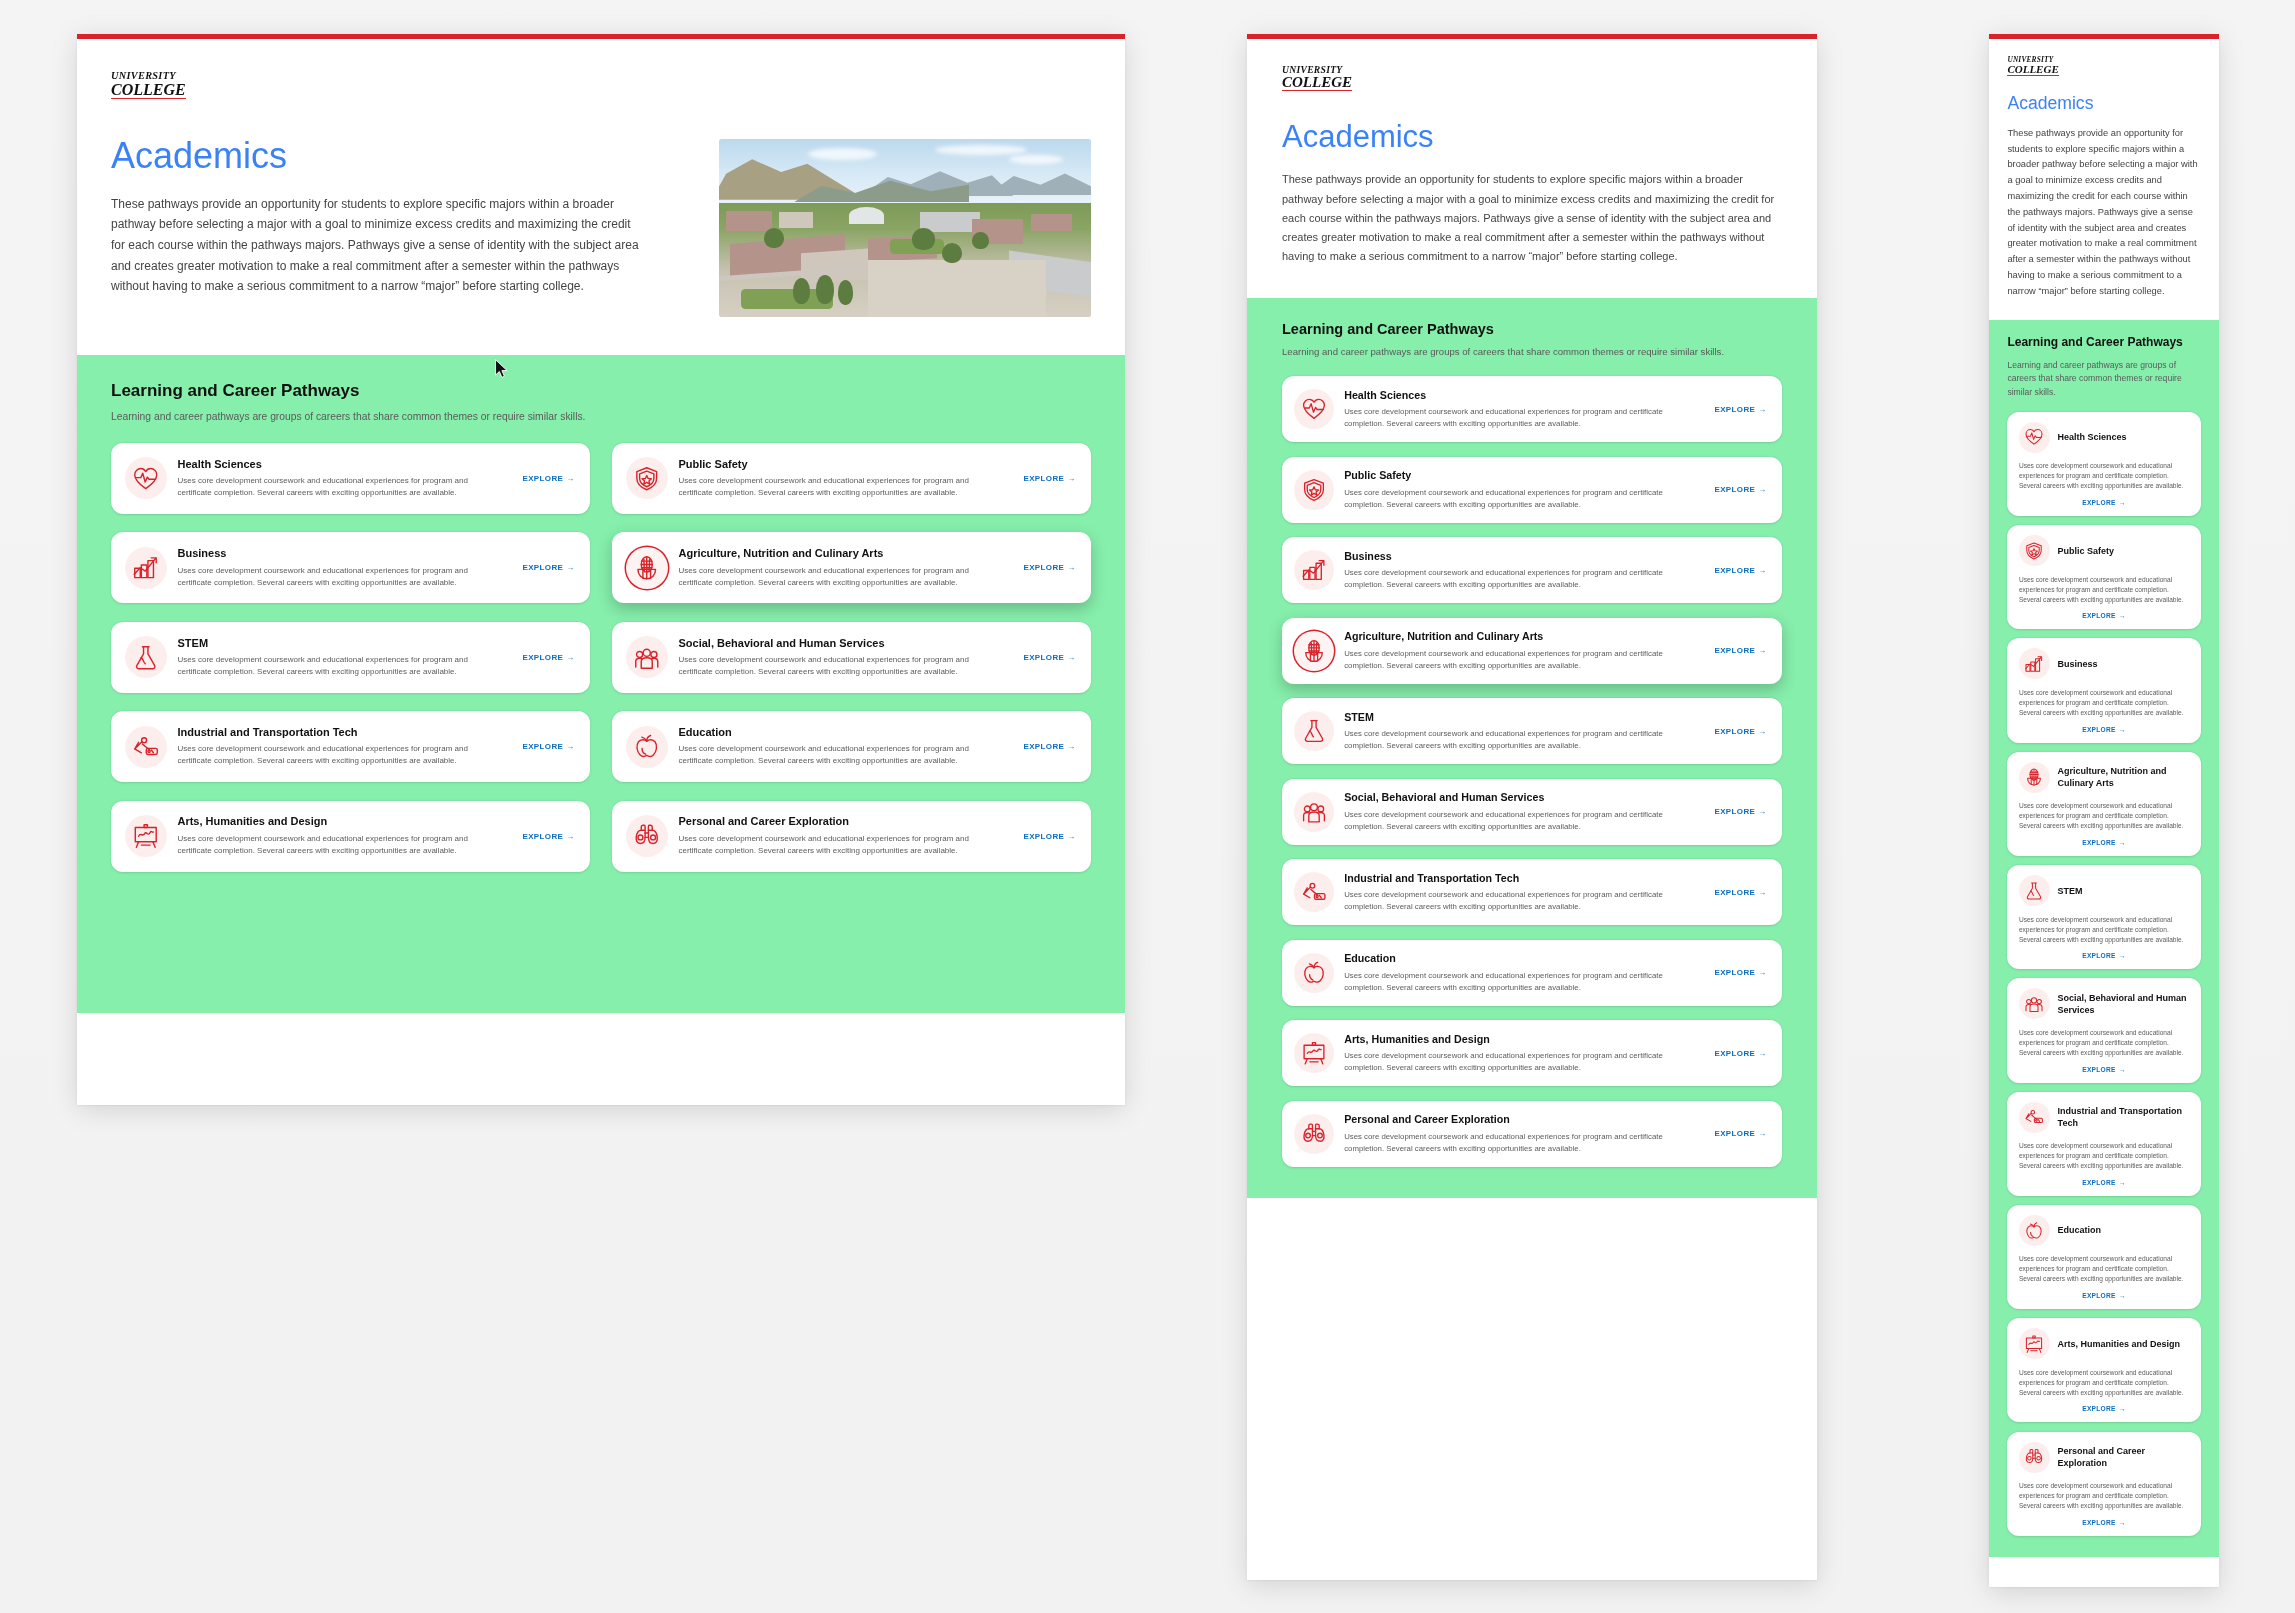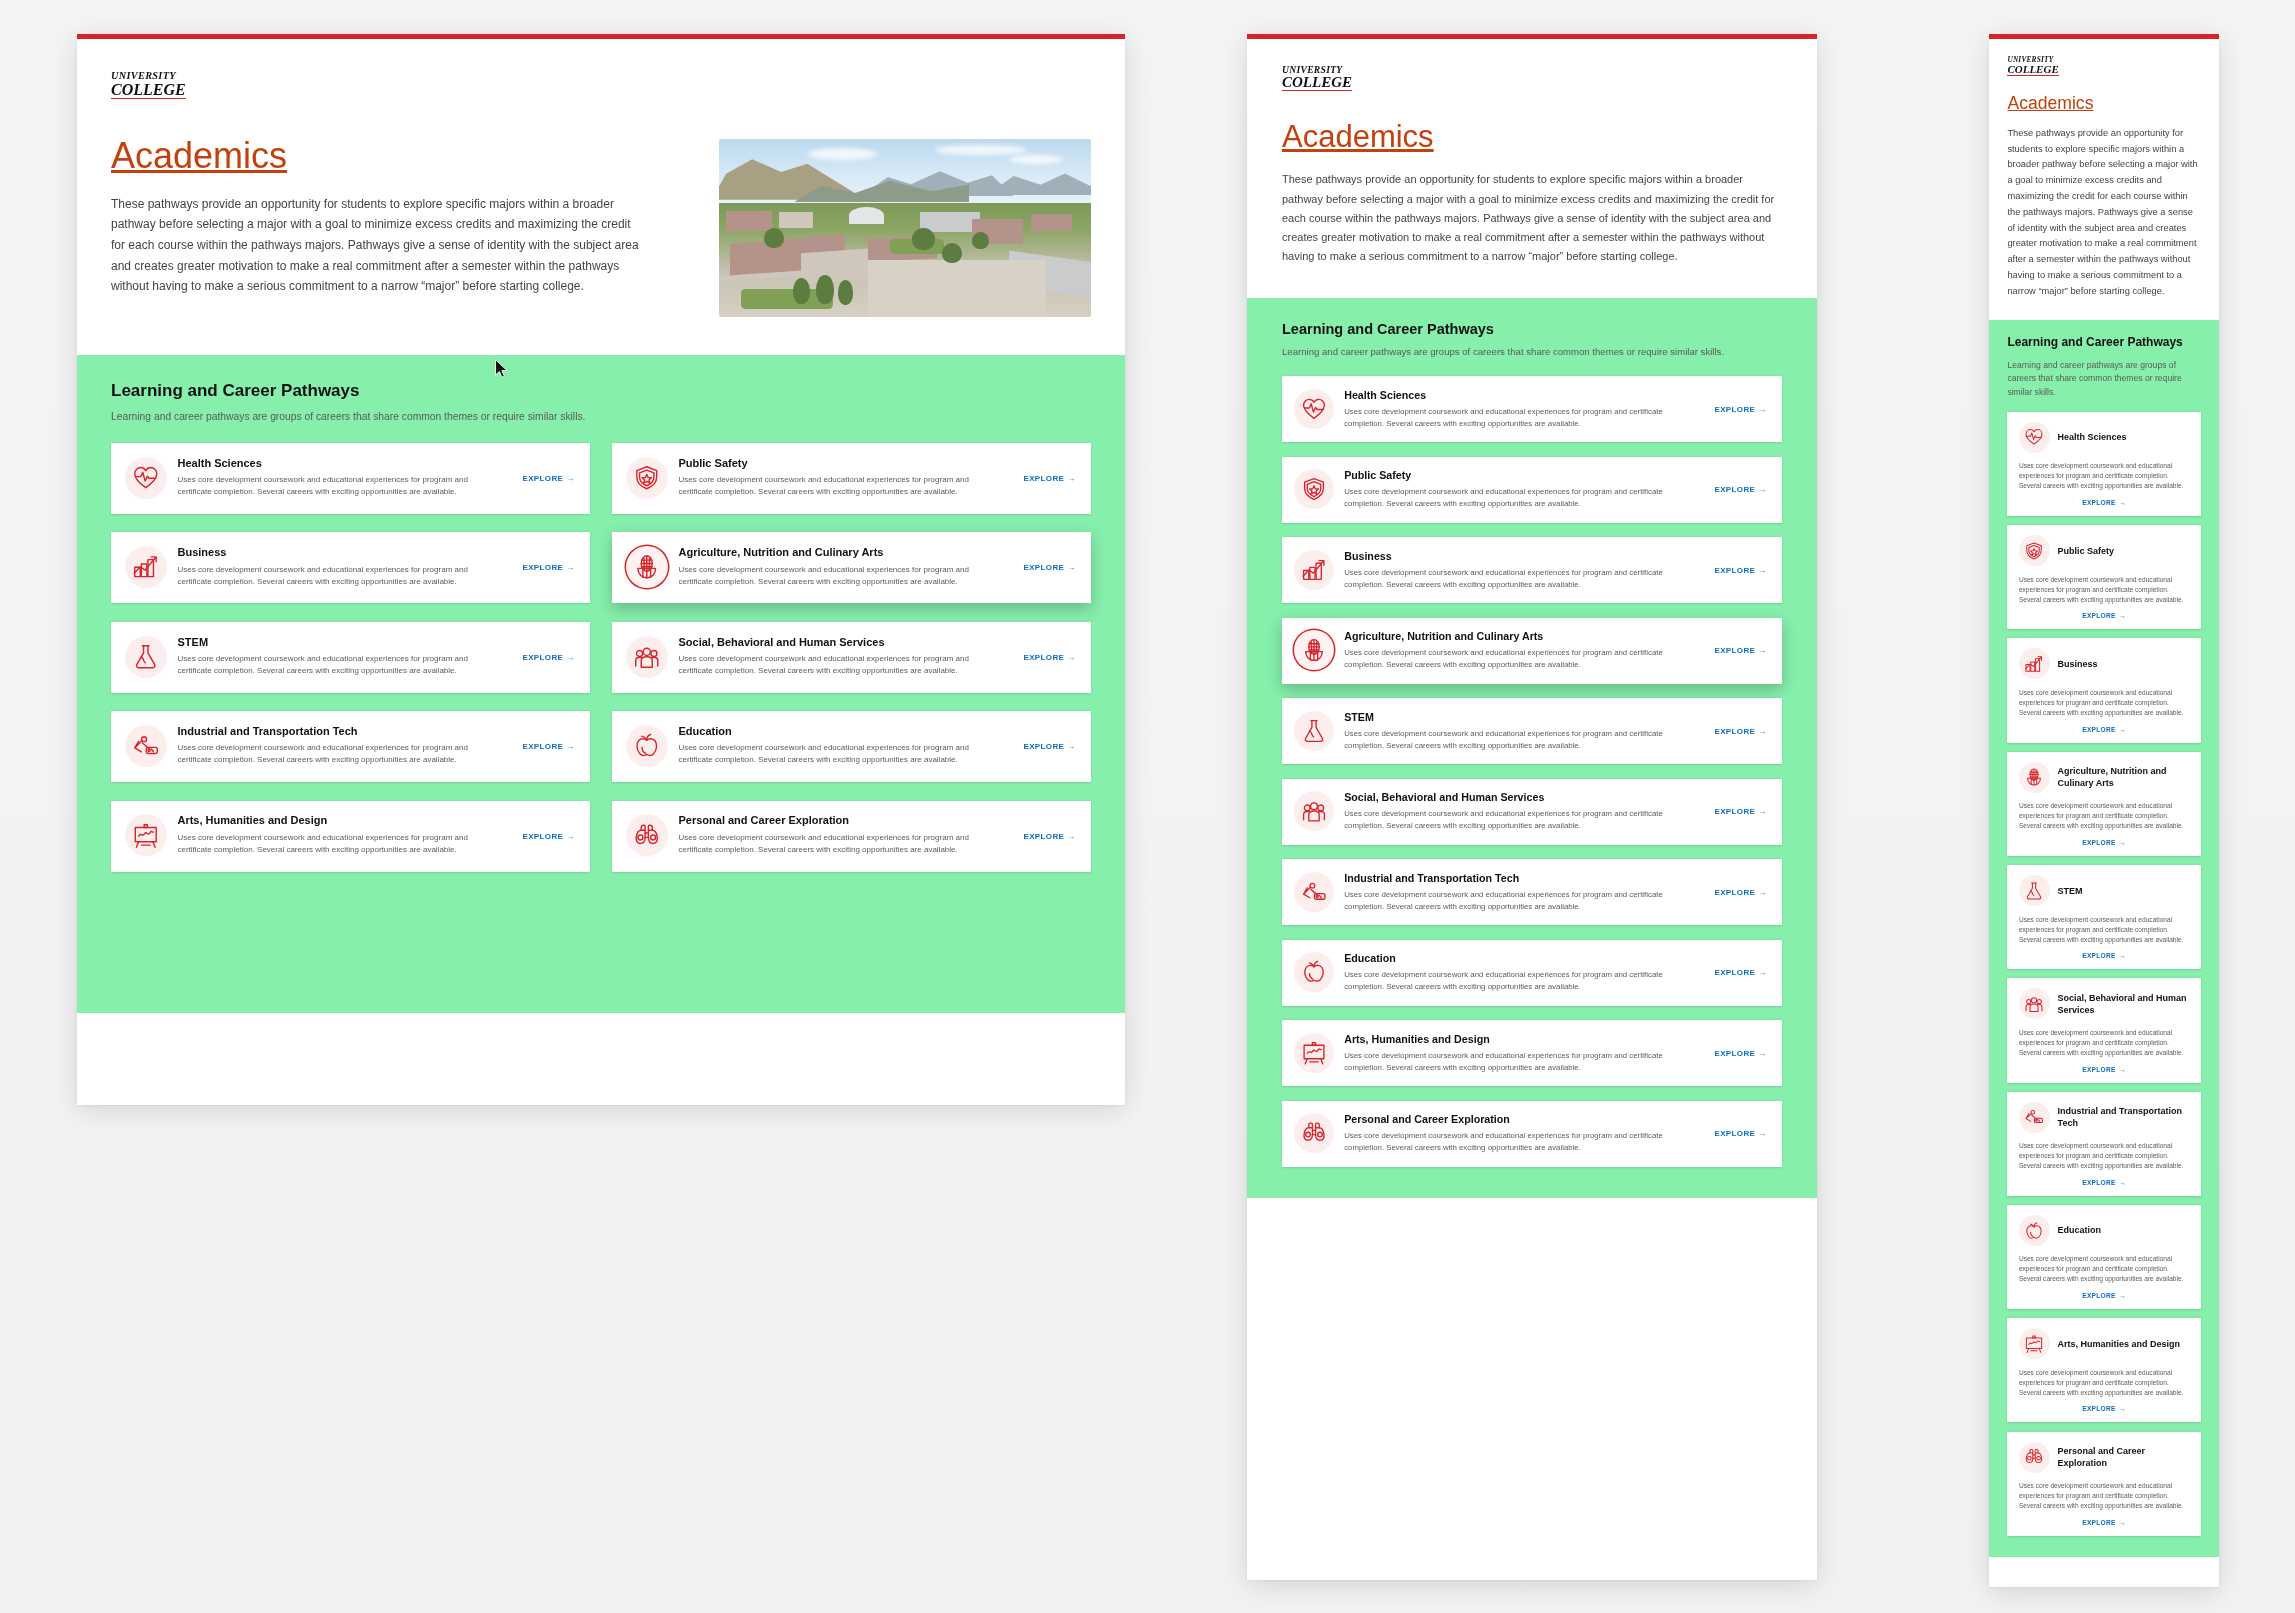--- a/index.html
+++ b/index.html
@@ -44,21 +44,21 @@
   }
   .logo .col {
     font-family: "Liberation Serif", serif;
     font-weight: 700;
     color: #111;
     display: block;
     border-bottom: 1.5px solid #d8232a;
   }
 
   
-  .hero-title { color: #c2410c; font-weight: 400; text-decoration: underline; }
+  .hero-title { color: #3b82f6; font-weight: 400; }
   .intro-para { color: #444; }
 
   
   .campus-photo {
     position: relative;
     border-radius: 3.1px;
     overflow: hidden;
     background: linear-gradient(180deg, #cfe4f2 0%, #e4f0f8 32%, #dfe9e0 40%, #cfd6c4 100%);
     flex: none;
   }
@@ -79,24 +79,24 @@
   .cp-road  { position:absolute; background:#cdc8bf; }
 
   
   .pathways-section { background: #86efac; }
   .pathways-title { color: #111; font-weight: 700; }
   .pathways-sub { color: #5a5a5a; }
 
   
   .card {
     background: #fff;
-    border-radius: 1px;
+    border-radius: 12px;
     box-shadow: 0 0.8px 2.3px rgba(0,0,0,0.13);
     display: flex;
-    align-items: flex-start;
+    align-items: center;
     position: relative;
   }
   .card.hovered { box-shadow: 0 5.4px 15.3px rgba(0,0,0,0.22); }
 
   .icon-wrap {
     border-radius: 50%;
     background: #fdeeee;
     flex: none;
     display: flex;
     align-items: center;

